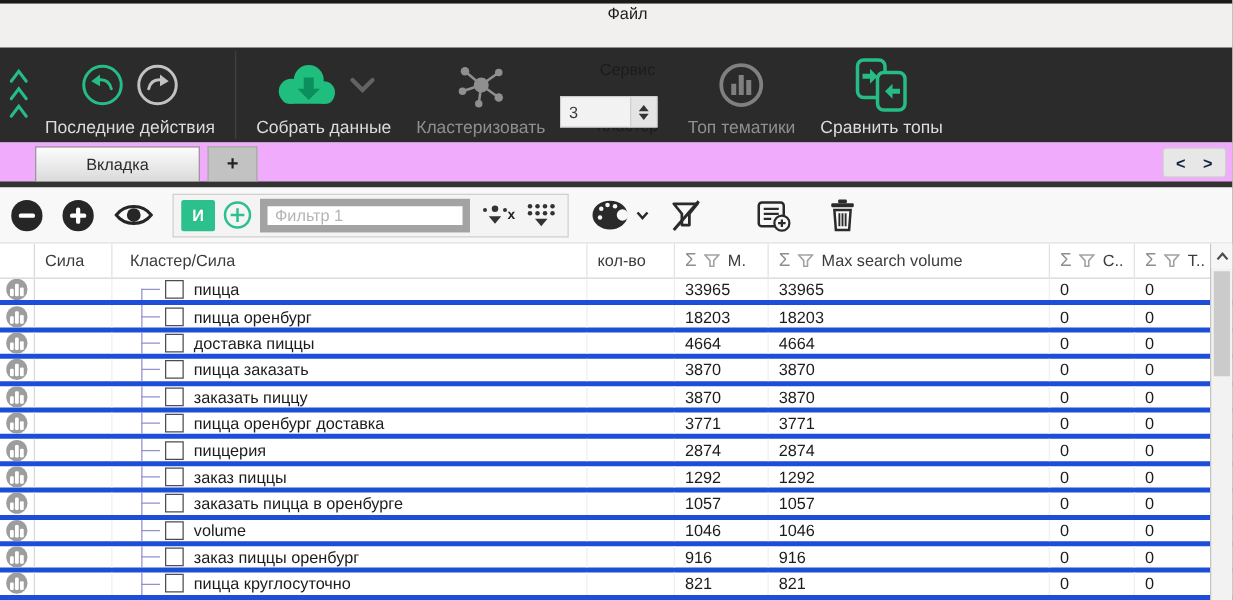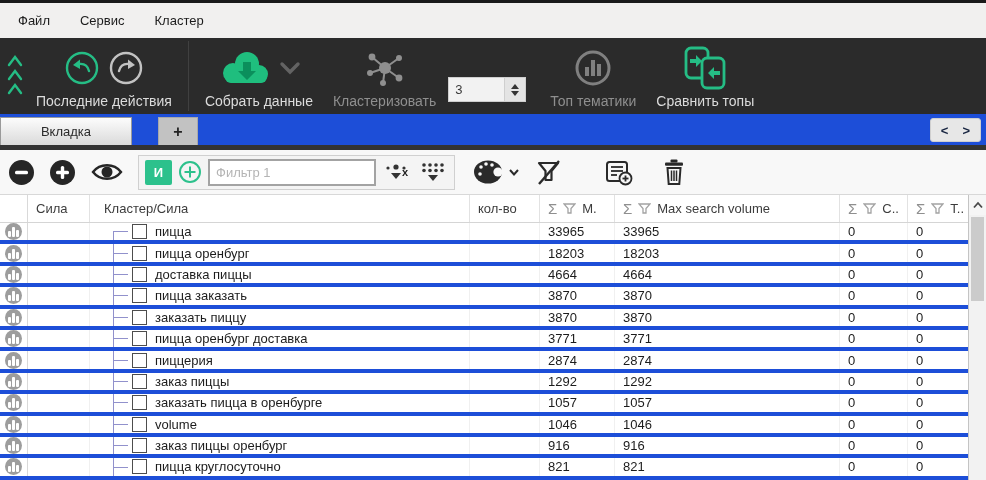--- a/index.html
+++ b/index.html
@@ -1,58 +1,58 @@
 <!DOCTYPE html>
 <html><head>
 <meta charset="utf-8">
 <style>
   html,body{margin:0;padding:0;background:#888;}
   .app{position:relative;width:986px;height:480px;background:#fff;overflow:hidden;
        font-family:"Liberation Sans",sans-serif;-webkit-font-smoothing:antialiased;}
   
   .top-strip{height:3px;background:#1a1a1a;}
-  .menubar{height:35px;background:#f1f0ef;display:flex;align-items:center;padding-left:18px;gap:30px;}
+  .menubar{height:35px;background:#f1f0ef;display:flex;align-items:center;padding-left:18px;gap:30px;flex-direction:column;}
   .menu-item{font-size:13px;color:#1c1c1c;cursor:default;}
   
   .ribbon{height:76px;background:#2b2b2b;display:flex;align-items:stretch;padding:0 4px;}
   .rib-collapse{width:22px;display:flex;align-items:center;justify-content:center;}
   .rib-group{display:flex;flex-direction:column;align-items:center;justify-content:flex-end;padding:6px 10px 5px;}
   .rib-icons{display:flex;align-items:center;gap:8px;flex:1;}
   .rib-label{font-size:14px;color:#dcdcdc;margin-top:2px;white-space:nowrap;}
   .rib-group.disabled .rib-label{color:#8f8f8f;}
   .rib-divider{width:1px;background:#404040;margin:3px 6px;}
   .spinner{align-self:flex-end;margin:0 14px 12px 2px;width:78px;height:25px;background:#f2f2f2;
            border:1px solid #cfcfcf;display:flex;box-sizing:border-box;}
   .spin-val{flex:1;font-size:13px;color:#3a3a3a;display:flex;align-items:center;padding-left:6px;background:#f2f2f2;}
   .spin-btns{width:20px;background:#e4e4e4;border-left:1px solid #cfcfcf;display:flex;flex-direction:column;
              align-items:center;justify-content:center;gap:2px;}
   .spin-btns i{width:0;height:0;border-left:4px solid transparent;border-right:4px solid transparent;}
   .spin-up{border-bottom:5px solid #333;}
   .spin-down{border-top:5px solid #333;}
   
-  .tabbar{height:31px;background:#1d4ed8;display:flex;align-items:flex-end;position:relative;gap:20px;}
+  .tabbar{height:31px;background:#f0abfc;display:flex;align-items:flex-end;padding-left:28px;position:relative;}
   .tab{height:28px;display:flex;align-items:center;justify-content:center;box-sizing:border-box;cursor:default;}
   .tab.active{width:132px;background:linear-gradient(#fcfcfc,#dadada);border:1px solid #9a9a9a;border-bottom:none;
               font-size:13px;color:#2b2b2b;}
   .tab.addtab{width:40px;margin-left:6px;background:#c2c2c2;border:1px solid #a8a8a8;border-bottom:none;
               font-size:16px;font-weight:bold;color:#222;}
   .tab-scroll{position:absolute;right:5px;top:4px;bottom:3px;background:#e7e7e7;border:1px solid #cfcfcf;
               border-radius:3px;display:flex;align-items:center;gap:14px;padding:0 10px;}
   .tab-scroll span{font-size:13px;font-weight:bold;color:#16233f;cursor:default;}
   .tab-underline{height:5px;background:#333333;}
   
   .filterbar{height:45px;background:#f8f8f8;border-bottom:1px solid #d8d8d8;box-sizing:border-box;
              display:flex;align-items:center;padding-left:8px;}
   .fb-gap{width:14px;}
   .round-btn{width:27px;height:27px;flex:0 0 auto;}
   .filter-group{display:flex;align-items:center;border:1px solid #d0d0d0;background:#f4f4f4;
                 padding:3px 6px;margin:0 10px 0 14px;gap:6px;}
   .and-btn{width:27px;height:25px;background:#2cc18c;color:#fff;font-size:13px;font-weight:bold;
            display:flex;align-items:center;justify-content:center;border-radius:2px;}
-  .finput{width:168px;height:27px;background:#fff;border:2px solid #a3a3a3;display:flex;align-items:center;box-sizing:border-box;}
+  .finput{width:168px;height:27px;background:#fff;border:6px solid #a3a3a3;display:flex;align-items:center;box-sizing:border-box;}
   .finput input{flex:1;border:none;outline:none;font-size:13px;color:#333;padding:0 4px 0 6px;background:transparent;
                 font-family:"Liberation Sans",sans-serif;}
   .finput input::placeholder{color:#b4b4b4;}
   .clear-x{font-size:11px;font-weight:bold;color:#222;padding:0 6px;cursor:default;}
   .fb-icon{display:flex;align-items:center;margin:0 7px;}
   
   .table{position:relative;height:285px;background:#fff;}
   .thead{display:flex;height:28px;border-bottom:1px solid #d5d5d5;box-sizing:border-box;background:#fff;}
   .th{display:flex;align-items:center;font-size:13px;color:#3c3c3c;box-sizing:border-box;
       border-right:1px solid #e2e2e2;padding-left:8px;overflow:hidden;white-space:nowrap;}

